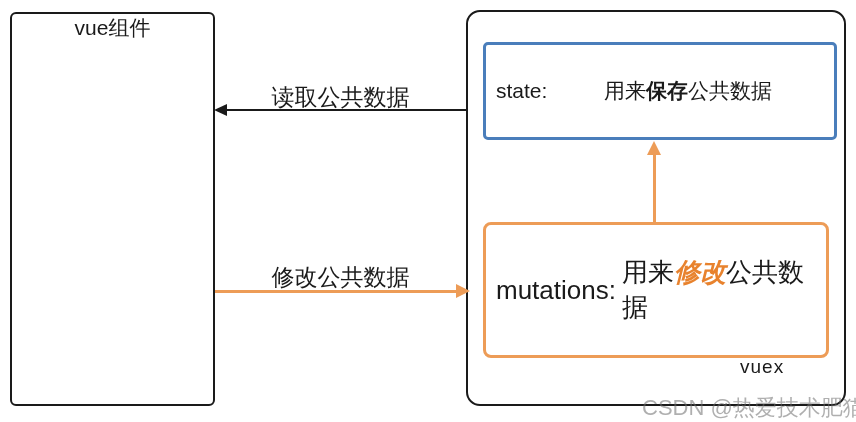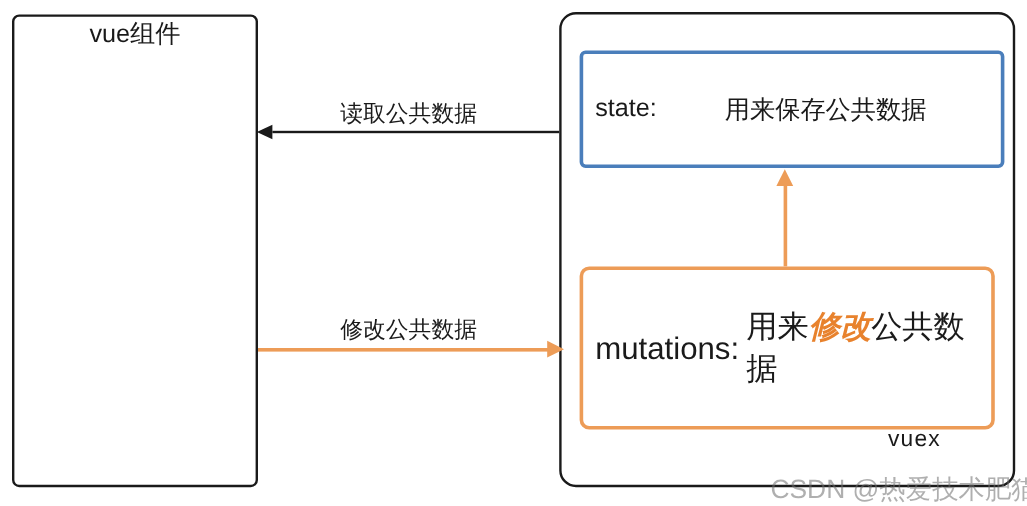--- a/index.html
+++ b/index.html
@@ -35,21 +35,21 @@
     padding-left:10px;font-size:21px;
   }
   .mutations-box{
     left:483px;top:222px;width:346px;height:136px;
     border:3px solid var(--orange);border-radius:8px;
     display:flex;align-items:center;
     padding-left:10px;font-size:26px;
   }
   .state-prefix{display:inline-block;width:108px;}
   .mut-prefix{display:inline-block;margin-right:6px;}
-  .bold-black{font-weight:normal;}
+  .bold-black{font-weight:bold;}
   .bold-orange{font-weight:bold;color:var(--orange-text);font-style:italic;}
 
   
   .hline{height:2px;background:var(--ink);}
   .read-line{left:227px;top:109px;width:239px;}
   .read-head{
     left:214px;top:104px;width:0;height:0;
     border-top:6px solid transparent;border-bottom:6px solid transparent;
     border-right:13px solid var(--ink);
   }
@@ -62,21 +62,21 @@
   .commit-line{left:653px;top:154px;width:3px;height:68px;background:var(--orange);}
   .commit-head{
     left:647px;top:141px;width:0;height:0;
     border-left:7.5px solid transparent;border-right:7.5px solid transparent;
     border-bottom:14px solid var(--orange);
   }
 
   
   .arrow-label{
     left:215px;width:251px;text-align:center;
-    font-size:19px;color:var(--ink);
+    font-size:23px;color:var(--ink);
   }
   .read-label{top:82px;}
   .modify-label{top:262px;}
   .vuex-label{
     left:740px;top:356px;font-size:19px;font-weight:400;letter-spacing:1px;
   }
   .watermark{
     left:642px;top:393px;font-size:22px;white-space:nowrap;
     color:rgba(110,110,110,0.55);
   }

